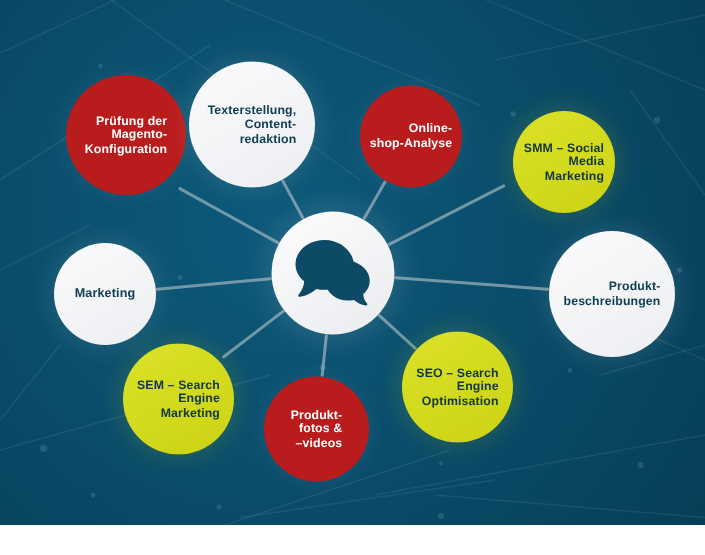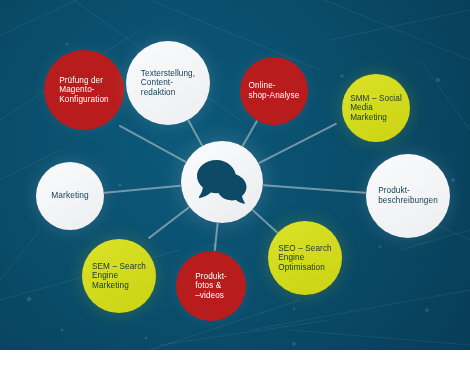--- a/index.html
+++ b/index.html
@@ -10,23 +10,23 @@
   }
   #stage{position:relative;width:470px;height:370px;overflow:hidden;background:#ffffff;}
   #bg{position:absolute;left:0;top:0;width:470px;height:350px;
       background:radial-gradient(circle at 38% 42%, #0c597a 0%, #0a4e6c 45%, #073d57 100%);
       overflow:hidden;}
   #netsvg{position:absolute;left:0;top:0;}
   #linksvg{position:absolute;left:0;top:0;}
   .node{
     position:absolute;border-radius:50%;
     display:flex;align-items:center;justify-content:center;
-    text-align:left;line-height:1.16;
+    text-align:right;line-height:1.16;
     box-sizing:border-box;
-    font-weight:normal;
+    font-weight:bold;
     letter-spacing:.1px;
   }
   .node span{display:block;padding:0 4px;}
   .n-dark{background:#b91c1c;color:#ffffff;
           box-shadow:0 0 14px 2px rgba(255,255,255,.055);}
   .n-white{background:#f2f3f5;color:#0e3c52;
           background-image:linear-gradient(150deg,#fbfbfc 0%,#eceef1 100%);
           box-shadow:0 0 16px 3px rgba(255,255,255,.10);}
   .n-lime{background:#d2da1c;color:#123546;
           background-image:linear-gradient(150deg,#dbe228 0%,#cbd313 100%);
@@ -104,21 +104,21 @@
       </div>
       <div class="node n-white" style="left: 366px; top: 154px; width: 84px; height: 84px; font-size: 8.2px;">
         <span>Produkt-<br>beschreibungen</span>
       </div>
       <div class="node n-lime" style="left: 268px; top: 221px; width: 74px; height: 74px; font-size: 8.2px;">
         <span>SEO – Search<br>Engine<br>Optimisation</span>
       </div>
       <div class="node n-dark" style="left: 176px; top: 251px; width: 70px; height: 70px; font-size: 8.2px;">
         <span>Produkt-<br>fotos &amp;<br>–videos</span>
       </div>
-      <div class="node n-lime" style="left: 82px; top: 239px; width: 74px; height: 74px; font-size: 8.2px;">
+      <div class="node n-lime" style="left: 82px; top: 229px; width: 74px; height: 74px; font-size: 8.2px;">
         <span>SEM – Search<br>Engine<br>Marketing</span>
       </div>
       <div class="node n-white" style="left: 36px; top: 162px; width: 68px; height: 68px; font-size: 8.4px;">
         <span>Marketing</span>
       </div>
     </div>
 
   <div id="hub" style="left: 181px; top: 141px; width: 82px; height: 82px;">
     <svg width="52" height="46" viewBox="0 0 52 46">
       <path d="M20.5 1 C9.6 1 1 8.2 1 17.1 C1 21.6 3.2 25.6 6.8 28.5 C6.6 31.6 5.3 34.7 3.1 37.4 C2.5 38.1 3.1 39.1 4 38.9 C8.6 38 12.3 36 14.9 33.6 C16.7 34 18.6 34.2 20.5 34.2 C31.4 34.2 40 27 40 18.1 C40 9.2 31.4 1 20.5 1 Z" fill="#0c4a66"></path>

